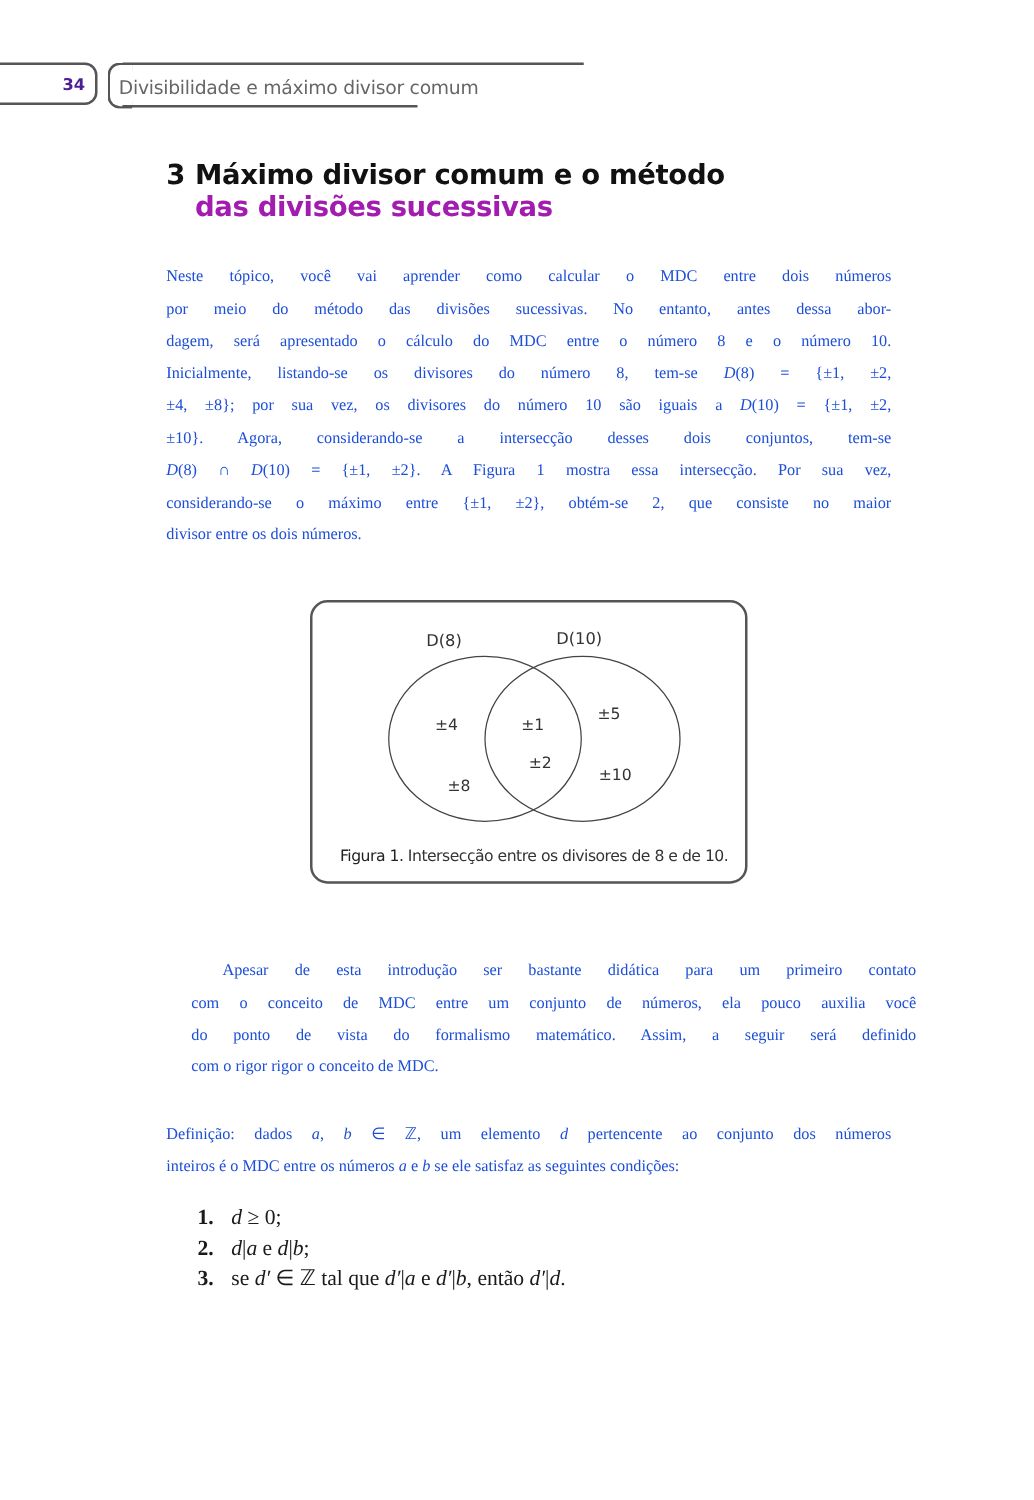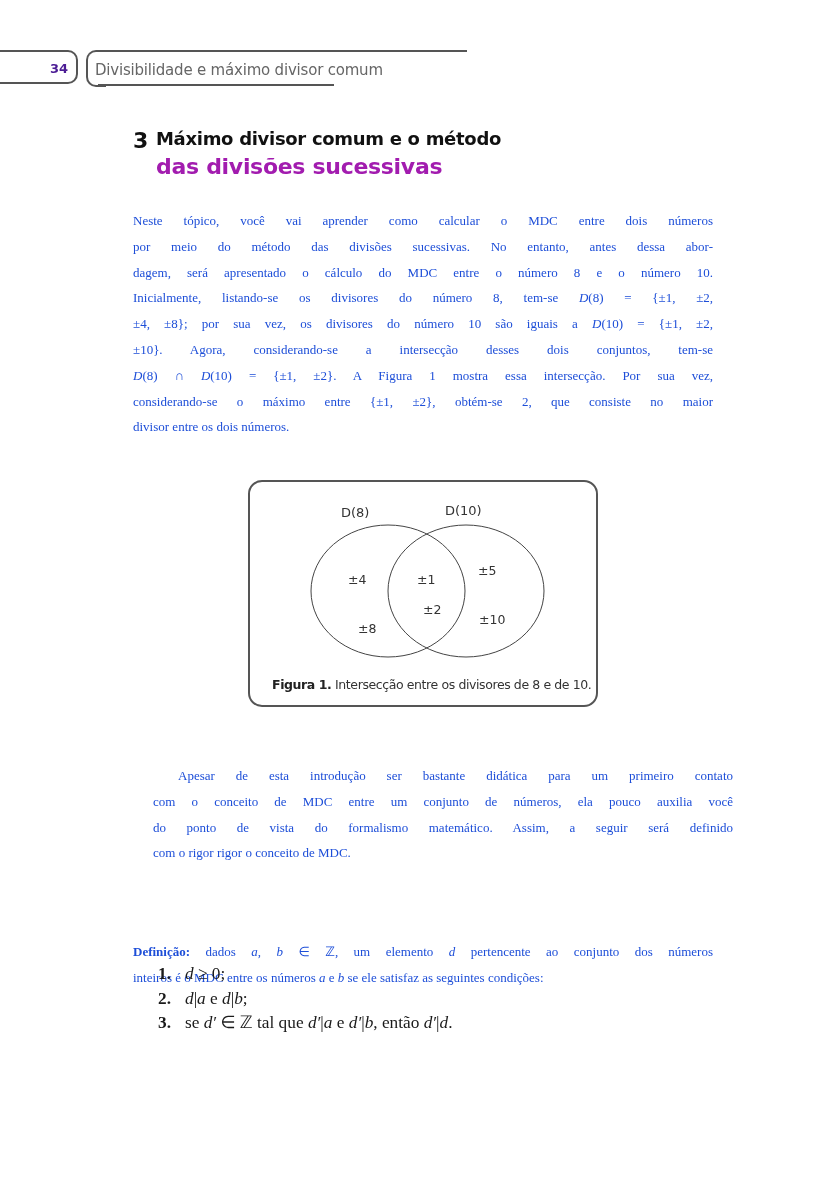--- a/index.html
+++ b/index.html
@@ -20,35 +20,35 @@
     position: absolute; left: 86px; top: 50px; width: 20px; height: 36.5px;
     border: 2.5px solid #555; border-right: none; border-radius: 10px 0 0 10px; box-sizing: border-box;
   }
   .hdr-title {
     position: absolute; left: 95px; top: 61px; font-size: 15px; color: #666;
     font-family: "DejaVu Sans", sans-serif; letter-spacing: -0.2px;
   }
 
   
   .h-num { position: absolute; left: 133px; top: 128px; font-size: 22px; font-weight: bold; font-family: "DejaVu Sans", sans-serif; color: #111; }
-  .h-line1 { position: absolute; left: 156px; top: 128px; font-size: 18px; font-weight: bold; font-family: "DejaVu Sans", sans-serif; color: #111; letter-spacing: -0.3px; }
+  .h-line1 { position: absolute; left: 156px; top: 128px; font-size: 22px; font-weight: bold; font-family: "DejaVu Sans", sans-serif; color: #111; letter-spacing: -0.3px; }
   .h-line2 { position: absolute; left: 156px; top: 154px; font-size: 22px; font-weight: bold; font-family: "DejaVu Sans", sans-serif; color: #a21caf; letter-spacing: -0.3px; }
 
   .para {
     position: absolute; left: 133px; width: 580px; font-family: "Liberation Serif", serif;
     font-size: 13px; line-height: 25.8px; text-align: justify; color: #1d4ed8;
   }
   .para .line { display: block; text-align: justify; text-align-last: justify; white-space: nowrap; }
   .para .line.last { text-align-last: left; }
   .p1 { top: 208px; }
   .p2 { top: 763px; margin-left: 20px; }
   .p2 .indent { padding-left: 25px; }
-  .p3 { top: 939px; }
+  .p3 { top: 894px; }
   i { font-style: italic; }
-  b { font-weight: bold; }
+  b { font-weight: normal; }
 
   
   .fig-frame {
     position: absolute; left: 248px; top: 480px; width: 350px; height: 227px;
     border: 2.5px solid #555; border-radius: 14px; box-sizing: border-box;
   }
   .fig-svg { position: absolute; left: 248px; top: 480px; width: 350px; height: 227px; }
   .venn-label { font-family: "DejaVu Sans", sans-serif; font-size: 13px; fill: #333; }
   .venn-elem { font-family: "DejaVu Sans", sans-serif; font-size: 12.5px; fill: #333; }
   .caption {

